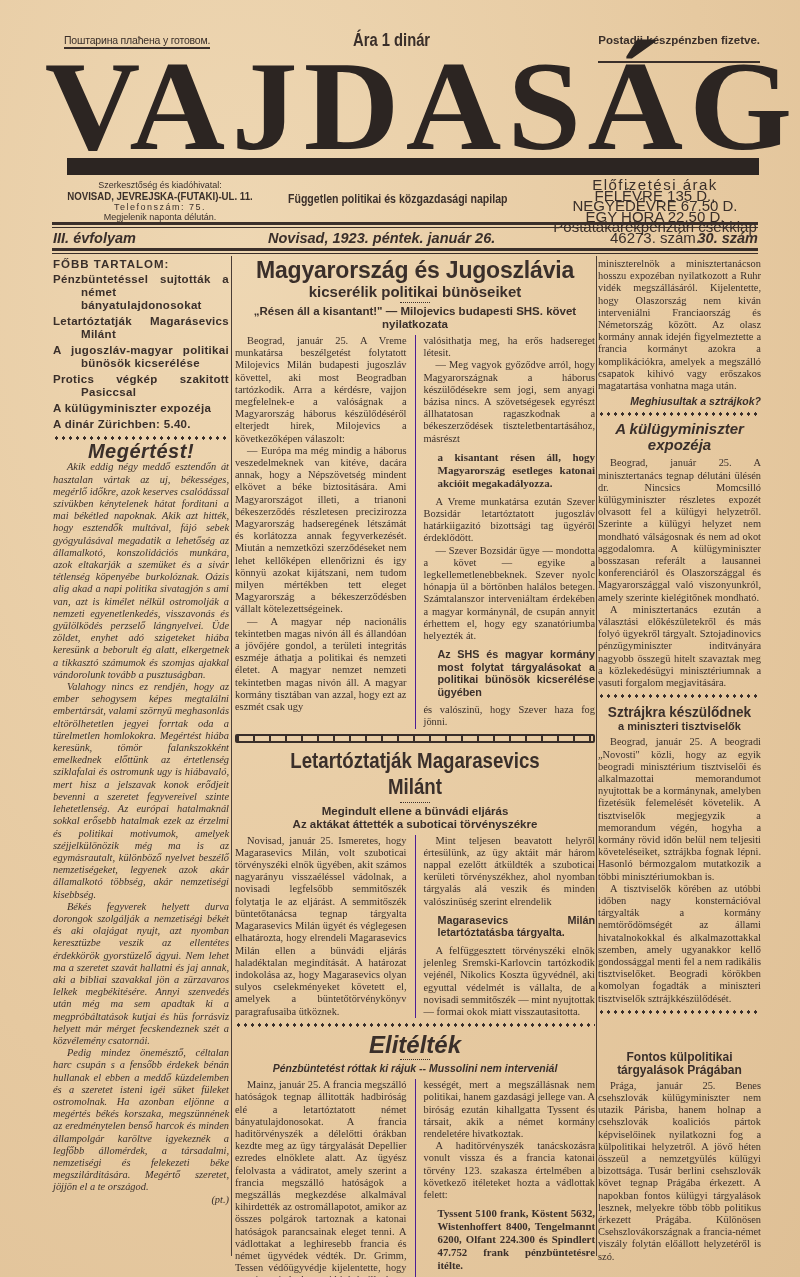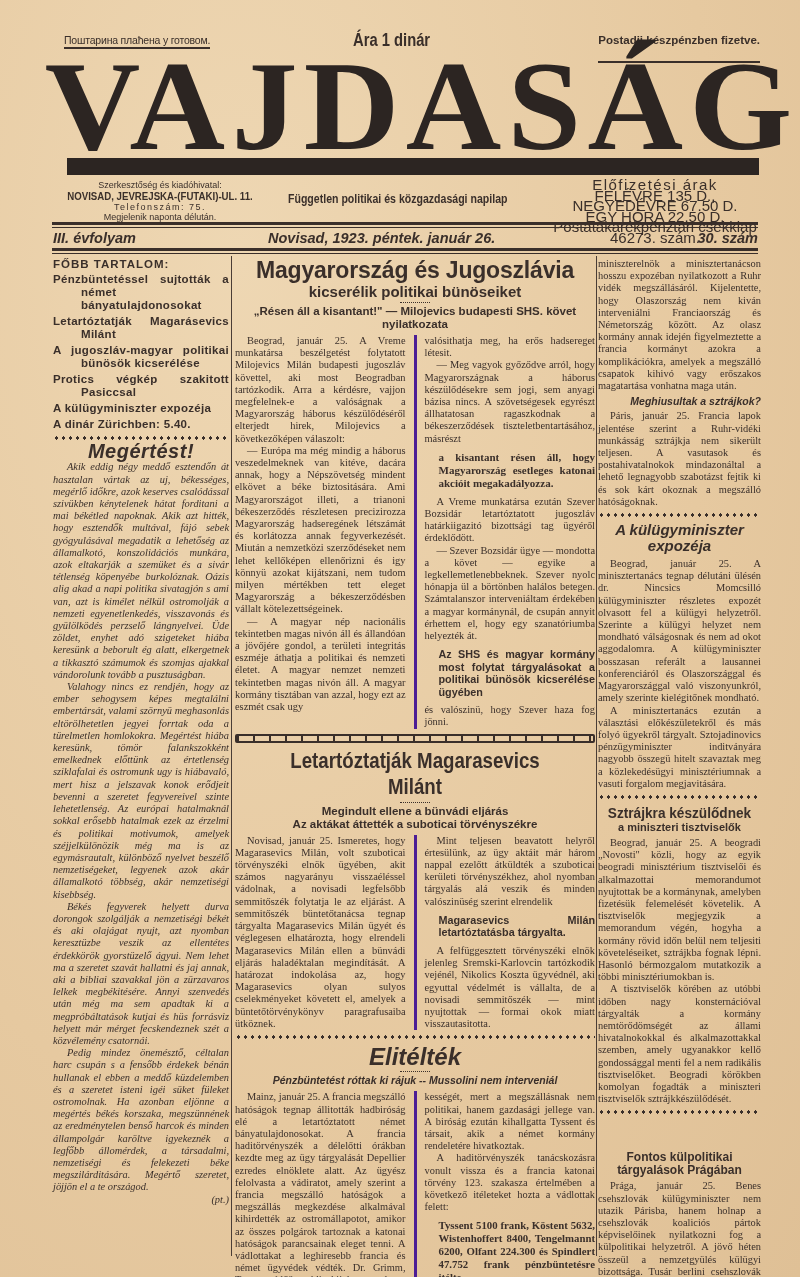--- a/index.html
+++ b/index.html
@@ -57,21 +57,21 @@
   .head-big { font-family: "Liberation Sans", sans-serif; font-weight: bold; font-size: 23px; text-align: center; line-height: 25px; letter-spacing: -0.2px; }
   .head-sub { font-family: "Liberation Sans", sans-serif; font-weight: bold; font-size: 15px; text-align: center; line-height: 17px; }
   .head-tiny-rule { width: 30px; margin: 2px auto; border-top: 1px dotted #3a2f2a; }
   .head-deck { font-family: "Liberation Sans", sans-serif; font-weight: bold; font-size: 11.5px; text-align: center; line-height: 13px; margin-bottom: 4px; }
   .head-deck-it { font-family: "Liberation Sans", sans-serif; font-weight: bold; font-style: italic; font-size: 10.5px; text-align: center; line-height: 13px; margin-bottom: 4px; }
   .head-condensed { font-family: "Liberation Sans", sans-serif; font-weight: bold; font-size: 22px; text-align: center; transform: scaleX(0.85); line-height: 26px; }
   .head-italic-big { font-family: "Liberation Sans", sans-serif; font-weight: bold; font-style: italic; font-size: 24px; text-align: center; line-height: 25px; }
 
   .twocol { display: flex; gap: 8px; }
   .twocol > div { flex: 1; }
-  .twocol > div + div { border-left: 3px solid #4c1d95; padding-left: 8px; }
+  .twocol > div + div { border-left: 1px solid #4c1d95; padding-left: 8px; }
   p { text-indent: 12px; }
   p.noind { text-indent: 0; }
   .pull { font-weight: bold; padding-left: 14px; font-size: 11px; line-height: 13px; margin: 6px 0; }
   .pull-sans { font-family: "Liberation Sans", sans-serif; font-weight: bold; padding-left: 14px; font-size: 10.8px; line-height: 12.5px; margin: 6px 0; text-align: justify; }
   .subhead-bold { font-family: "Liberation Sans", sans-serif; font-weight: bold; font-size: 10.8px; padding-left: 14px; margin: 6px 0; line-height: 12.5px; }
   .subhead-italic { font-family: "Liberation Sans", sans-serif; font-weight: bold; font-style: italic; font-size: 10.5px; text-align: center; margin: 3px 0; }
 
   .c3-title-it { font-family: "Liberation Sans", sans-serif; font-weight: bold; font-style: italic; font-size: 15px; text-align: center; line-height: 16px; margin: 2px 0 4px; }
   .c3-title-cond { font-family: "Liberation Sans", sans-serif; font-weight: bold; font-size: 15.5px; text-align: center; line-height: 17px; transform: scaleX(0.88); }
   .c3-sub-cond { font-family: "Liberation Sans", sans-serif; font-weight: bold; font-size: 11px; text-align: center; line-height: 13px; margin-bottom: 3px; }
@@ -198,21 +198,20 @@
           <div class="pull" style="font-size:10.8px">Tyssent 5100 frank, Köstent 5632, Wistenhoffert 8400, Tengelmannt 6200, Olfant 224.300 és Spindlert 47.752 frank pénzbüntetésre itélte.</div>
 
         </div>
       </div>
     </div>
   </div>
 
   <div class="col col3">
     <p class="noind">miniszterelnök a minisztertanácson hosszu expozéban nyilatkozott a Ruhr vidék megszállásáról. Kijelentette, hogy Olaszország nem kiván interveniálni Franciaország és Németország között. Az olasz kormány annak idején figyelmeztette a francia kormányt azokra a komplikációkra, amelyek a megszálló csapatok kihivó vagy erőszakos magatartása vonhatna maga után.</p>
     <div class="subhead-italic" style="text-align:right">Meghiusultak a sztrájkok?</div>
-    <p>Páris, január 25. Francia lapok jelentése szerint a Ruhr-vidéki munkásság sztrájkja nem sikerült teljesen. A vasutasok és postahivatalnokok mindazonáltal a lehető legnagyobb szabotázst fejtik ki és sok kárt okoznak a megszálló hatóságoknak.</p>
     <div class="dots"></div>
 
     <div class="c3-title-it">A külügyminiszter expozéja</div>
     <p>Beograd, január 25. A minisztertanács tegnap délutáni ülésén dr. Nincsics Momcsilló külügyminiszter részletes expozét olvasott fel a külügyi helyzetről. Szerinte a külügyi helyzet nem mondható válságosnak és nem ad okot aggodalomra. A külügyminiszter bosszasan referált a lausannei konferenciáról és Olaszországgal és Magyarországgal való viszonyunkról, amely szerinte kielégitőnek mondható.</p>
     <p>A minisztertanács ezután a választási előkészületekről és más folyó ügyekről tárgyalt. Sztojadinovics pénzügyminiszter inditványára nagyobb összegü hitelt szavaztak meg a közlekedésügyi minisztériumnak a vasuti forgalom megjavitására.</p>
     <div class="dots"></div>
 
     <div class="c3-title-cond">Sztrájkra készülődnek</div>
     <div class="c3-sub-cond">a miniszteri tisztviselők</div>
     <p>Beograd, január 25. A beogradi „Novosti" közli, hogy az egyik beogradi minisztérium tisztviselői és alkalmazottai memorandumot nyujtottak be a kormánynak, amelyben fizetésük felemelését követelik. A tisztviselők megjegyzik a memorandum végén, hogyha a kormány rövid időn belül nem teljesiti követeléseiket, sztrájkba fognak lépni. Hasonló bérmozgalom mutatkozik a többi minisztériumokban is.</p>

